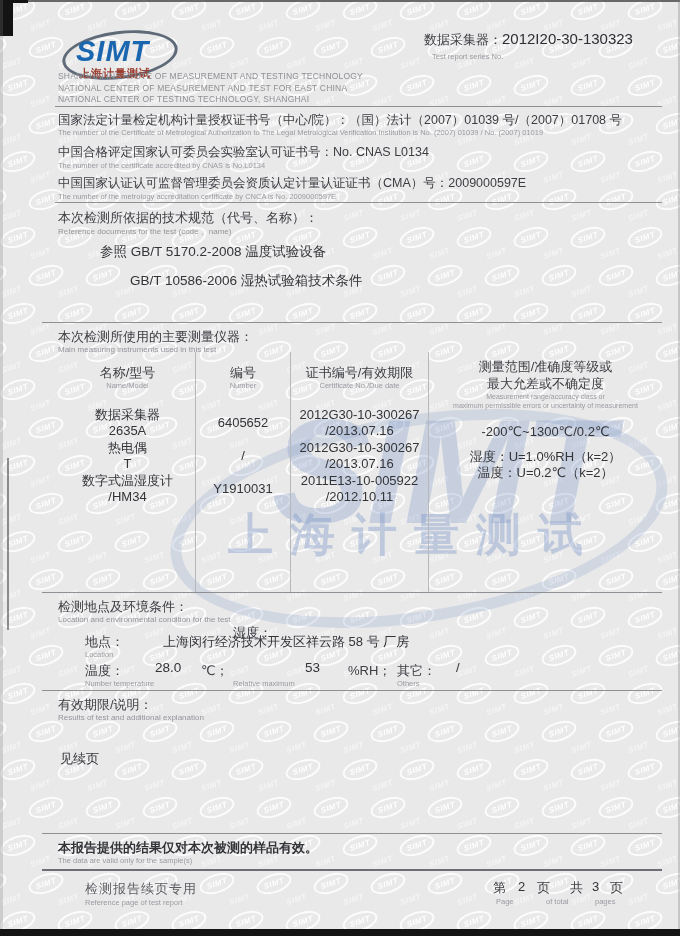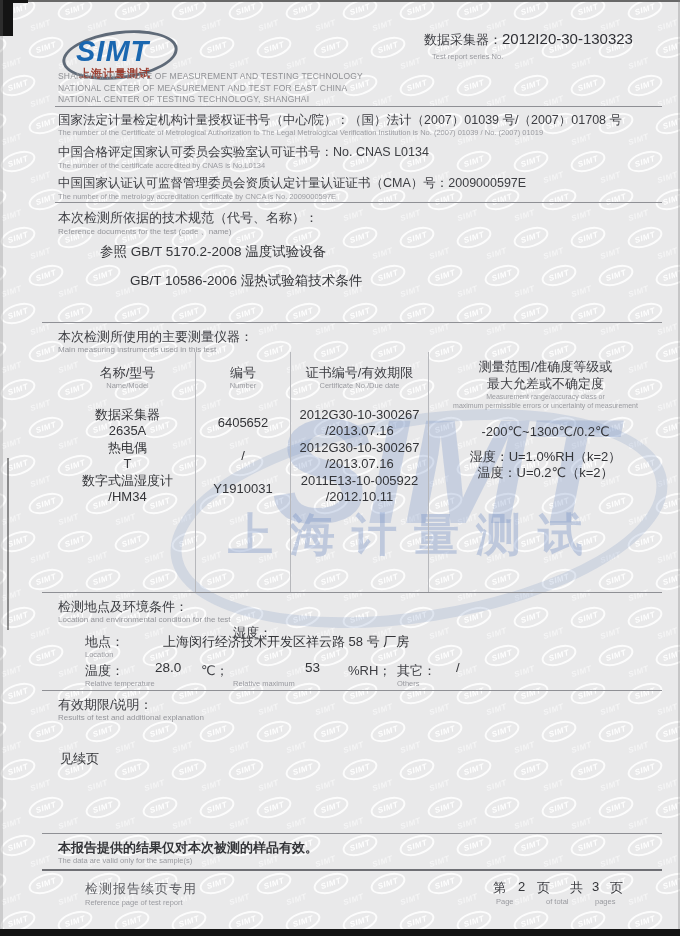--- a/index.html
+++ b/index.html
@@ -1373,21 +1373,21 @@
     <div class="rule" style="left:42px;top:592px;width:620px;"></div>
 
     <div class="abs cn-b" style="left:58px;top:598px;">检测地点及环境条件：</div>
     <div class="abs en" style="left:58px;top:615px;">Location and environmental condition for the test</div>
 
     <div class="abs cn-b" style="left:85px;top:633px;">地点：</div>
     <div class="abs en-s" style="left:85px;top:650px;">Location</div>
     <div class="abs val" style="left:163px;top:633px;white-space:nowrap;">上海闵行经济技术开发区祥云路 58 号 厂房</div>
 
     <div class="abs cn-b" style="left:85px;top:662px;">温度：</div>
-    <div class="abs en-s" style="left:85px;top:679px;">Relative temperature</div>
+    <div class="abs en-s" style="left:85px;top:679px;">Number temperature</div>
     <div class="abs val" style="left:155px;top:660px;font-size:13.5px;">28.0</div>
     <div class="abs cn-b" style="left:201px;top:662px;">℃；</div>
     <div class="abs cn-b" style="left:233px;top:624px;">湿度：</div>
     <div class="abs en-s" style="left:233px;top:679px;">Relative maximum</div>
     <div class="abs val" style="left:305px;top:660px;font-size:13.5px;">53</div>
     <div class="abs cn-b" style="left:348px;top:662px;">%RH；</div>
     <div class="abs cn-b" style="left:397px;top:662px;">其它：</div>
     <div class="abs en-s" style="left:397px;top:679px;">Others</div>
     <div class="abs val" style="left:456px;top:660px;">/</div>
 

